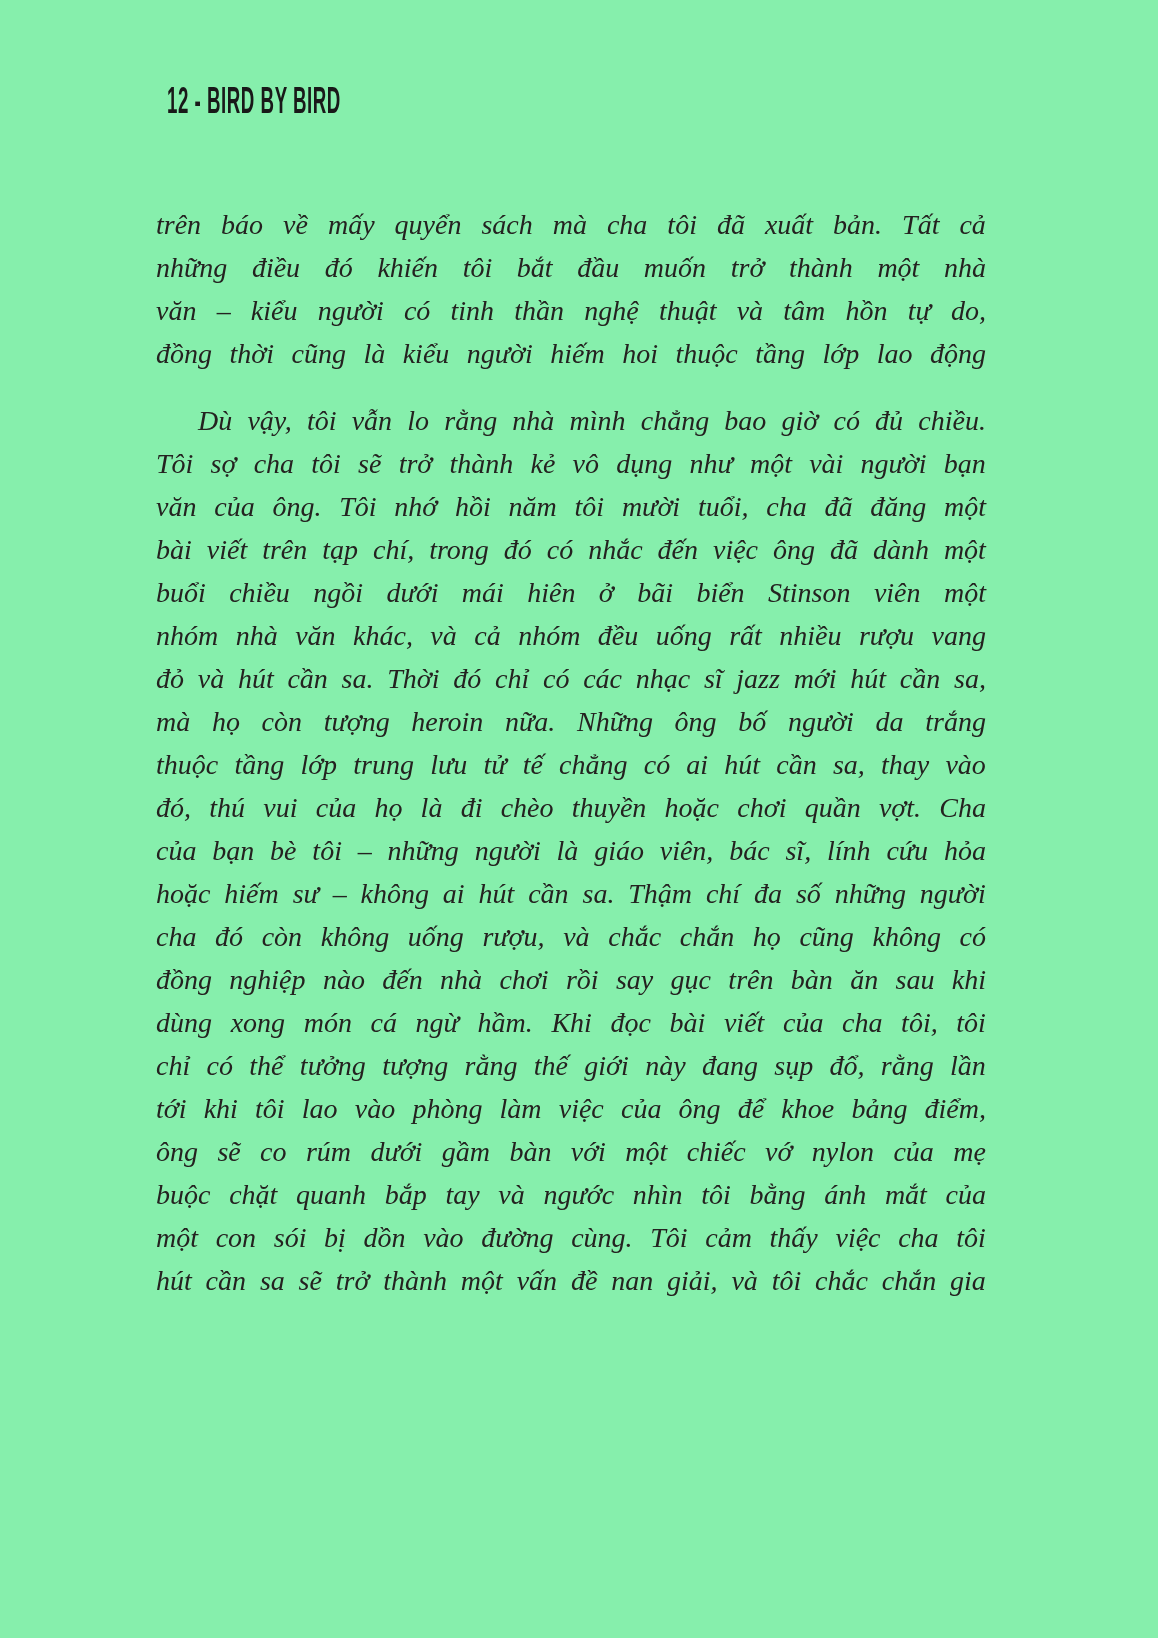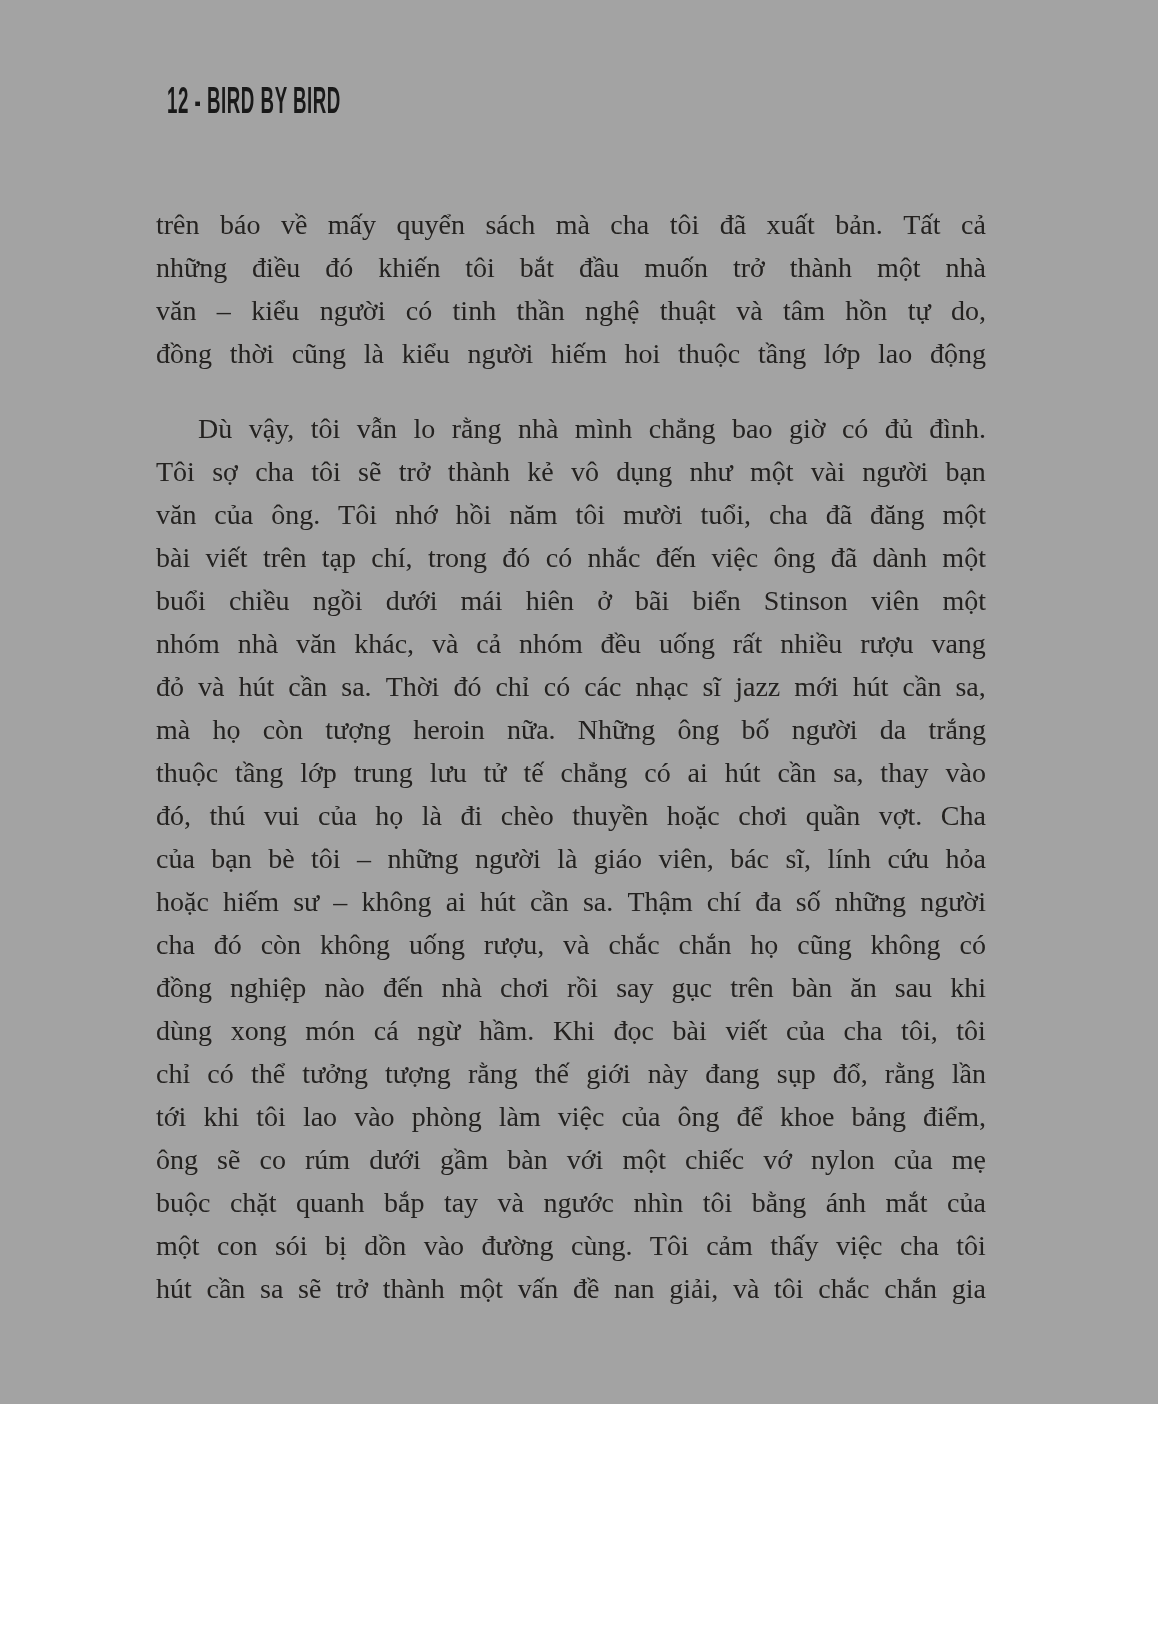--- a/index.html
+++ b/index.html
@@ -3,22 +3,22 @@
 <meta charset="utf-8">
 <style>
   html, body {
     margin: 0;
     padding: 0;
     background: #ffffff;
   }
   .page {
     position: relative;
     width: 1158px;
-    height: 1404px;
-    background: #a3a3a3;
+    height: 1638px;
+    background: #86efac;
     overflow: hidden;
     font-family: "Liberation Serif", serif;
   }
   .running-head {
     position: absolute;
     left: 167px;
     top: 84px;
     height: 34px;
   }
   .rh-text {
@@ -35,25 +35,26 @@
   }
   .body-text {
     position: absolute;
     left: 156px;
     top: 203px;
     width: 830px;
     color: #242220;
     font-size: 28px;
     line-height: 43px;
   }
-  .para + .para { margin-top: 32px; }
+  .para + .para { margin-top: 24px; }
   .line {
     display: flex;
     justify-content: space-between;
     height: 43px;
+    font-style: italic;
   }
   .line .w {
     flex: 0 0 auto;
     white-space: pre;
   }
   .line.indent { padding-left: 42px; }
   .line.last {
     display: block;
     text-align: left;
   }
@@ -137,21 +138,21 @@
           <span class="w">vẫn</span>
           <span class="w">lo</span>
           <span class="w">rằng</span>
           <span class="w">nhà</span>
           <span class="w">mình</span>
           <span class="w">chẳng</span>
           <span class="w">bao</span>
           <span class="w">giờ</span>
           <span class="w">có</span>
           <span class="w">đủ</span>
-          <span class="w">đình.</span>
+          <span class="w">chiều.</span>
         </div>
         <div class="line">
           <span class="w">Tôi</span>
           <span class="w">sợ</span>
           <span class="w">cha</span>
           <span class="w">tôi</span>
           <span class="w">sẽ</span>
           <span class="w">trở</span>
           <span class="w">thành</span>
           <span class="w">kẻ</span>

